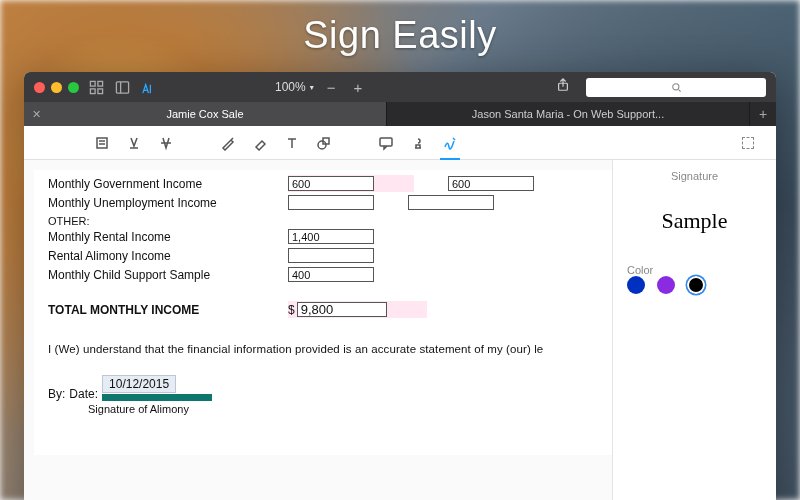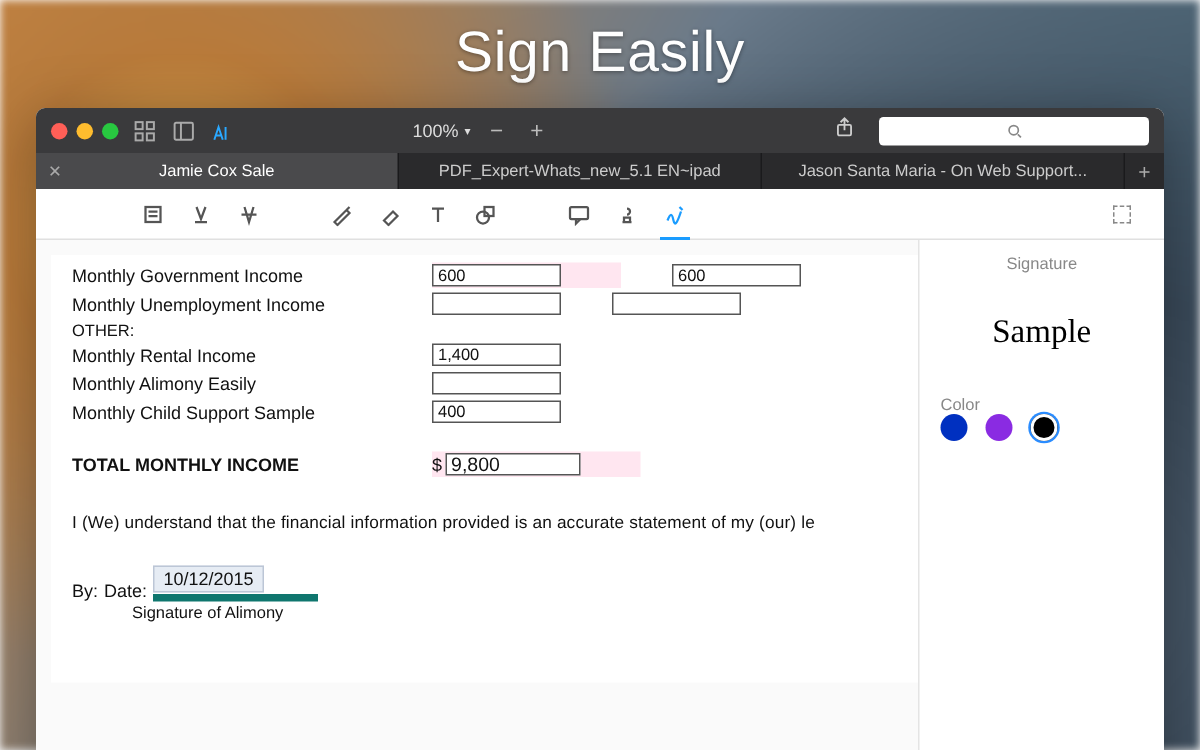--- a/index.html
+++ b/index.html
@@ -61,21 +61,21 @@
   .sigrow{display:flex;align-items:flex-end;padding:18px 0 0 14px;font-size:12px}
   .by{margin-right:4px}
   .sigline{border-bottom:1px solid #333;width:200px;height:30px;position:relative;margin-right:26px}
   .sig { position:absolute; left:4px; bottom:-4px; font-family:"Brush Script MT","Segoe Script",cursive; font-size:28px; font-style:italic; color:#000; }
   .selbox2{position:absolute;left:-8px;top:-6px;width:192px;height:38px;border:1px dashed #2a8cff;pointer-events:none}
   .handle{position:absolute;width:7px;height:7px;background:#fff;border:1.5px solid #2a8cff;border-radius:50%}
   .h-nw{left:-4px;top:-4px}.h-n{left:calc(50% - 4px);top:-4px}.h-ne{right:-4px;top:-4px}
   .h-w{left:-4px;top:calc(50% - 4px)}.h-e{right:-4px;top:calc(50% - 4px)}
   .h-sw{left:-4px;bottom:-4px}.h-s{left:calc(50% - 4px);bottom:-4px}.h-se{right:-4px;bottom:-4px}
   .datelbl{margin-right:4px}
-  .dateline{border-bottom:5px solid #0f766e;width:110px;height:20px;display:flex;align-items:flex-end;justify-content:flex-start}
+  .dateline{border-bottom:7px solid #0f766e;width:110px;height:20px;display:flex;align-items:flex-end;justify-content:flex-start}
   .datebox{background:#e6ecf4;border:1px solid #bcc6d6;padding:1px 6px;font-size:12px;margin-bottom:1px}
   .caption{font-size:11px;padding-left:54px;margin-top:2px}
   
   .panel { width:164px; border-left:1px solid #e4e4e4; background:#fff; padding:10px 14px; }
   .panel h4{font-size:11px;color:#888;font-weight:400;text-align:center;margin-bottom:26px}
   .sample{font-family:"Times New Roman",serif;font-size:22px;text-align:center;margin-bottom:30px}
   .clabel{font-size:11px;color:#888;}
   .swatches{display:flex;gap:12px}
   .sw{width:18px;height:18px;border-radius:50%}
   .sw.sel{box-shadow:0 0 0 1.5px #2a8cff, inset 0 0 0 2px #fff}
@@ -132,23 +132,20 @@
           </svg>
         </div>
     </div>
 
     <div class="tabs">
       <div class="tab active">
         <span class="x">✕</span>
         <span>Jamie Cox Sale</span>
       </div>
       <div class="tab">
-          <span>PDF_Expert-Whats_new_5.1 EN~ipad</span>
-        </div>
-      <div class="tab">
           <span>Jason Santa Maria - On Web Support...</span>
         </div>
       <div class="addtab">+</div>
     </div>
 
     <div class="toolbar">
       <div style="width:46px"></div>
       <div class="tool">
           <svg viewBox="0 0 16 16">
             <rect x="3" y="3" width="10" height="10"></rect>
@@ -225,21 +222,21 @@
               <span class="lbl">Monthly Unemployment Income</span>
               <span class="ipt"></span>
               <span class="ipt ipt2"></span>
             </div>
           <div class="other">OTHER:</div>
           <div class="row">
               <span class="lbl">Monthly Rental Income</span>
               <span class="ipt">1,400</span>
             </div>
           <div class="row">
-              <span class="lbl">Monthly Alimony Easily</span>
+              <span class="lbl">Rental Alimony Income</span>
               <span class="ipt"></span>
             </div>
           <div class="row">
               <span class="lbl">Monthly Child Support Sample</span>
               <span class="ipt">400</span>
             </div>
           <div class="row total" style="margin-top:16px">
               <span class="lbl bold">TOTAL MONTHLY INCOME</span>
               <span class="hl">
                 <span class="dollar">$</span>

